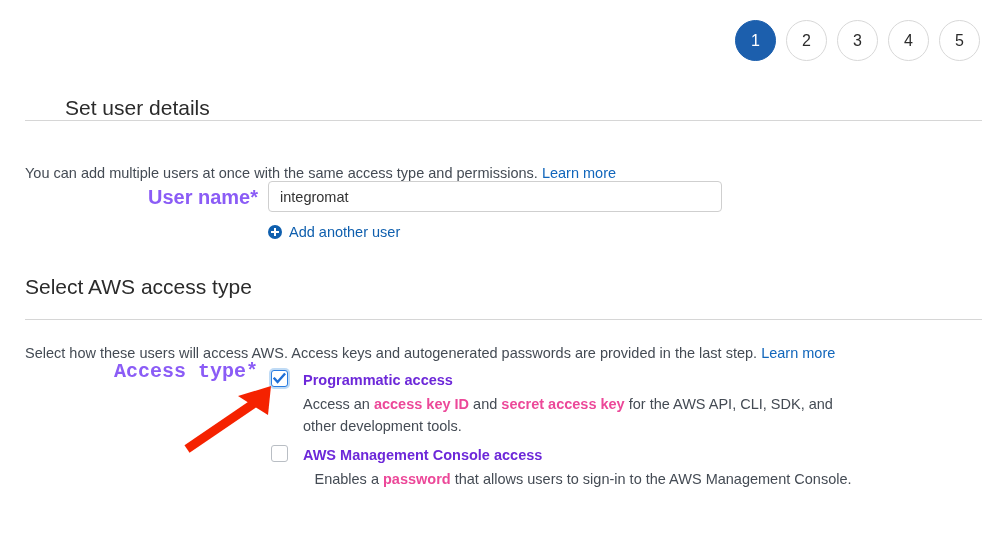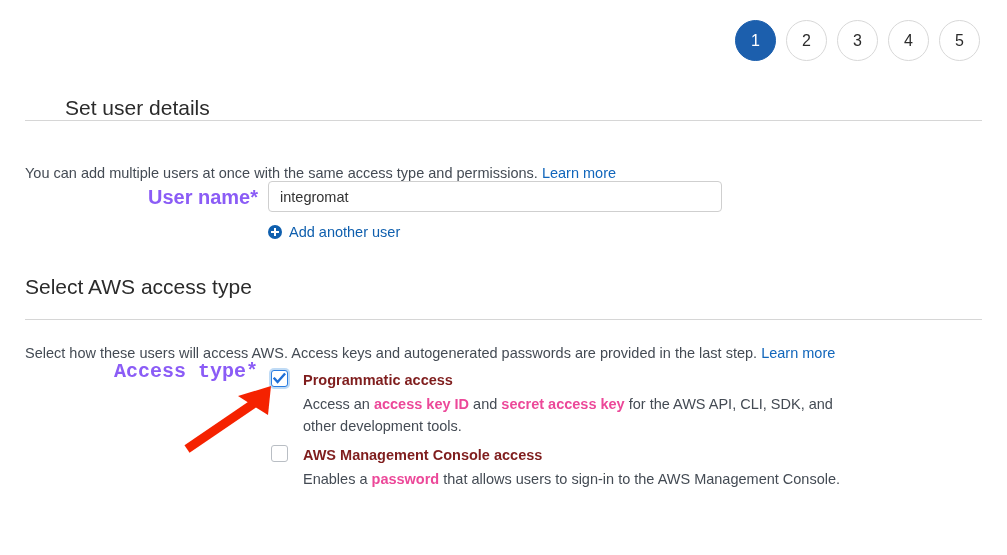--- a/index.html
+++ b/index.html
@@ -166,21 +166,21 @@
   .cb.checked svg {
     position: absolute;
     left: 1px;
     top: 1px;
   }
   .opt-title {
     position: absolute;
     left: 303px;
     font-size: 14.5px;
     font-weight: bold;
-    color: #7f1d1d;
+    color: #6d28d9;
     line-height: 19px;
     text-align: right;
   }
   .opt-desc {
     position: absolute;
     left: 303px;
     font-size: 14.5px;
     color: #444b54;
     line-height: 22px;
     width: 560px;
@@ -253,21 +253,21 @@
     <path d="M1.5 6.6 L4.6 10 L11.3 2.4" fill="none" stroke="#1f6fd6" stroke-width="2.4" stroke-linecap="square"></path>
   </svg>
 </div>
 <div class="opt-title" style="top:371px;">Programmatic access</div>
 <div class="opt-desc" style="top:393px;">
   <span>Access an </span><b>access key ID</b><span> and </span><b>secret access key</b><span> for the AWS API, CLI, SDK, and other development tools.</span>
 </div>
 
 <div class="cb unchecked" style="left:271px; top:445px;"></div>
 <div class="opt-title" style="top:446px;">AWS Management Console access</div>
-<div class="opt-desc" style="top:468px;">
+<div class="opt-desc" style="top:468px;text-align:center;">
   <span>Enables a </span><b>password</b><span> that allows users to sign-in to the AWS Management Console.</span>
 </div>
 
 <svg class="annotation-arrow" viewBox="0 0 110 80">
   <g>
     <line x1="12" y1="71" x2="84" y2="22" stroke="#f52200" stroke-width="9" stroke-linecap="butt"></line>
     <polygon points="96,8 93,37 63,18" fill="#f52200"></polygon>
   </g>
 </svg>
 

